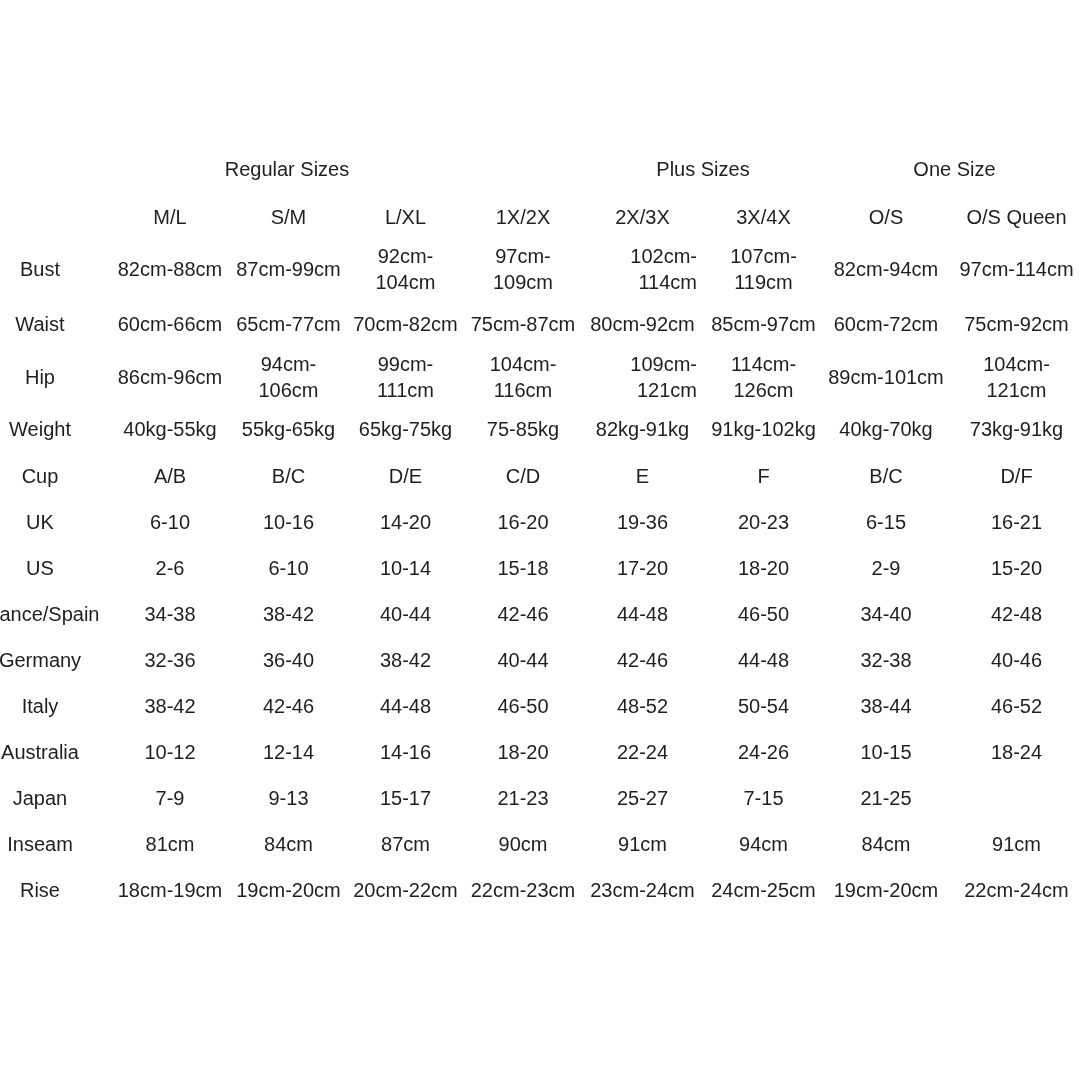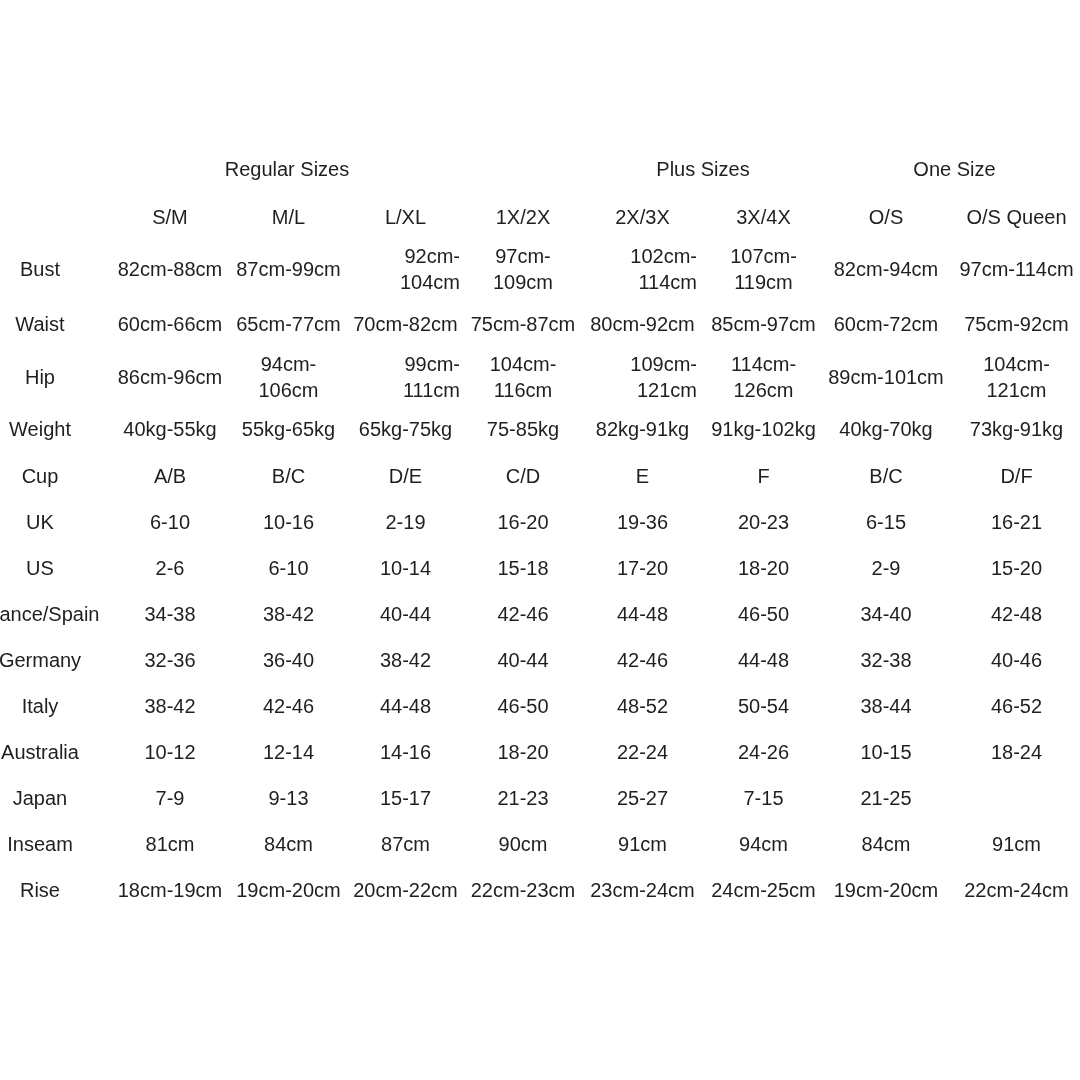--- a/index.html
+++ b/index.html
@@ -28,21 +28,21 @@
     display: flex;
     align-items: center;
     justify-content: center;
     text-align: center;
     line-height: 26px;
     overflow-wrap: normal;
   }
   
   .grid-row > :nth-child(2) { padding: 0 2px; }
   .grid-row > :nth-child(3) { padding: 0 4px; }
-  .grid-row > :nth-child(4) { padding: 0 4px; text-align: right; }
+  .grid-row > :nth-child(4) { padding: 0 4px; }
   .grid-row > :nth-child(5) { padding: 0 5px; }
   .grid-row > :nth-child(6) { padding: 0 6px; text-align: right; }
   .grid-row > :nth-child(7) { padding: 0 6px; }
   .grid-row > :nth-child(8) { padding: 0 2px; }
   .grid-row > :nth-child(9) { padding: 0 7px; }
 
   .header-groups { height: 46px; }
   .header-cols   { height: 49px; }
   #tbody .grid-row { height: 46px; }
   #tbody .grid-row:nth-child(1) { height: 56px; } 
@@ -64,22 +64,22 @@
   <div class="grid-row header-groups">
     <div class="cell g-spacer-label"></div>
     <div class="cell g-regular">Regular Sizes</div>
     <div class="cell g-spacer-mid"></div>
     <div class="cell g-plus">Plus Sizes</div>
     <div class="cell g-one">One Size</div>
   </div>
 
   <div class="grid-row header-cols" id="col-header-row">
       <div class="cell"></div>
+      <div class="cell">M/L</div>
       <div class="cell">S/M</div>
-      <div class="cell">M/L</div>
       <div class="cell">L/XL</div>
       <div class="cell">1X/2X</div>
       <div class="cell">2X/3X</div>
       <div class="cell">3X/4X</div>
       <div class="cell">O/S</div>
       <div class="cell">O/S Queen</div>
     </div>
 
   <div id="tbody">
       <div class="grid-row">
@@ -134,21 +134,21 @@
         <div class="cell">C/D</div>
         <div class="cell">E</div>
         <div class="cell">F</div>
         <div class="cell">B/C</div>
         <div class="cell">D/F</div>
       </div>
       <div class="grid-row">
         <div class="cell">UK</div>
         <div class="cell">6-10</div>
         <div class="cell">10-16</div>
-        <div class="cell">2-19</div>
+        <div class="cell">14-20</div>
         <div class="cell">16-20</div>
         <div class="cell">19-36</div>
         <div class="cell">20-23</div>
         <div class="cell">6-15</div>
         <div class="cell">16-21</div>
       </div>
       <div class="grid-row">
         <div class="cell">US</div>
         <div class="cell">2-6</div>
         <div class="cell">6-10</div>

